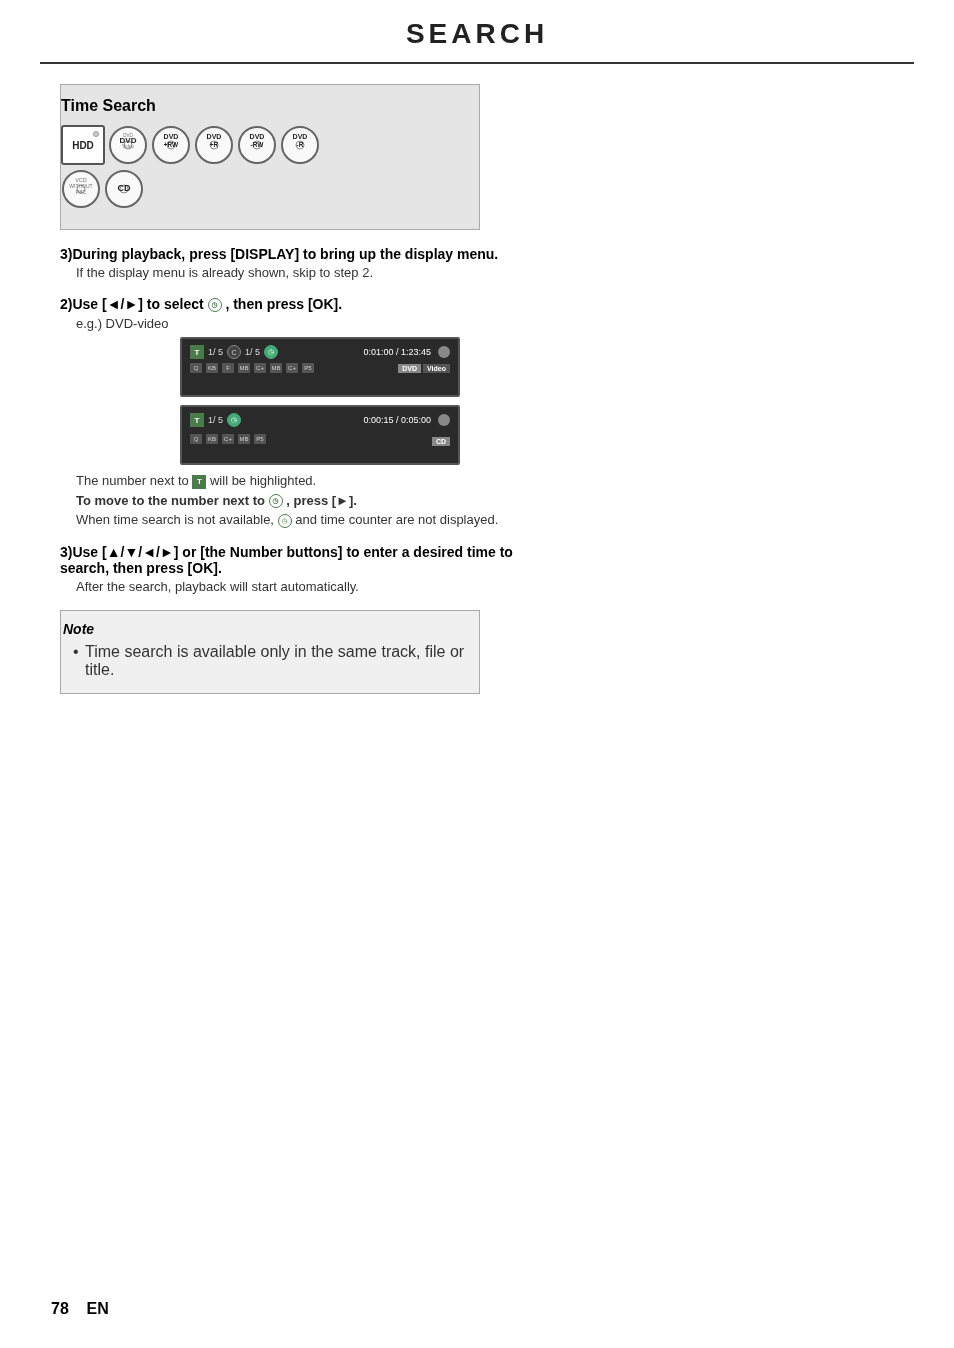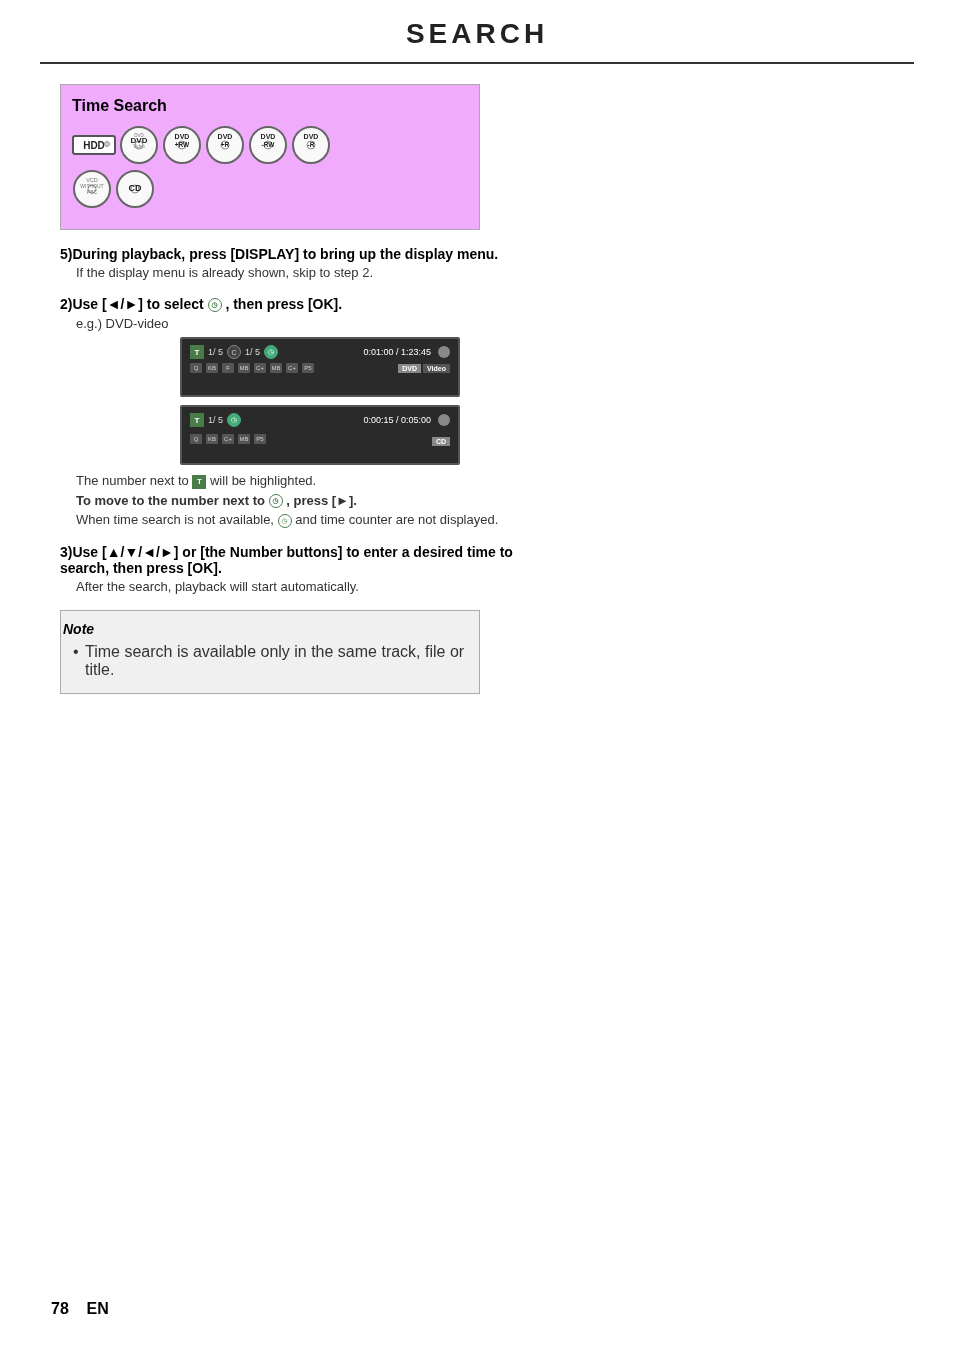--- a/index.html
+++ b/index.html
@@ -27,23 +27,23 @@
     }
 
     
     .main-content {
       padding: 20px 60px 20px 60px;
     }
 
     
     .time-search-box {
       border: 1.5px solid #aaa;
-      padding: 12px 14px 16px 11px;
+      padding: 12px 14px 16px 0;
       max-width: 420px;
-      background: #f0abfc;
+      background: #e5e5e5;
     }
 
     .time-search-title {
       font-size: 16px;
       font-weight: bold;
       margin-bottom: 10px;
       color: #000;
     }
 
     
@@ -240,21 +240,21 @@
 
     .format-icon {
       display: inline-flex;
       align-items: center;
       justify-content: center;
       position: relative;
     }
 
     .hdd-box {
       width: 44px;
-      height: 20px;
+      height: 40px;
       border: 2px solid #555;
       border-radius: 3px;
       display: flex;
       align-items: center;
       justify-content: center;
       background: #fff;
       font-size: 9px;
       font-weight: bold;
       color: #222;
       position: relative;
@@ -358,21 +358,21 @@
           <text x="20" y="22" text-anchor="middle" font-size="9" font-weight="bold" fill="#222">CD</text>
         </svg>
       </div>
     </div>
   </div>
 
   <div class="instructions">
 
     <div class="step">
       <div class="step-title">
-        <span>5)During playback, press [DISPLAY] to bring up the display menu.</span>
+        <span>3)During playback, press [DISPLAY] to bring up the display menu.</span>
       </div>
       <div class="step-sub">If the display menu is already shown, skip to step 2.</div>
     </div>
 
     <div class="step">
       <div class="step-title">
         <span>2)Use [◄/►] to select </span>
         <span class="inline-icon-clock">◷</span>
         <span> , then press [OK].</span>
       </div>

